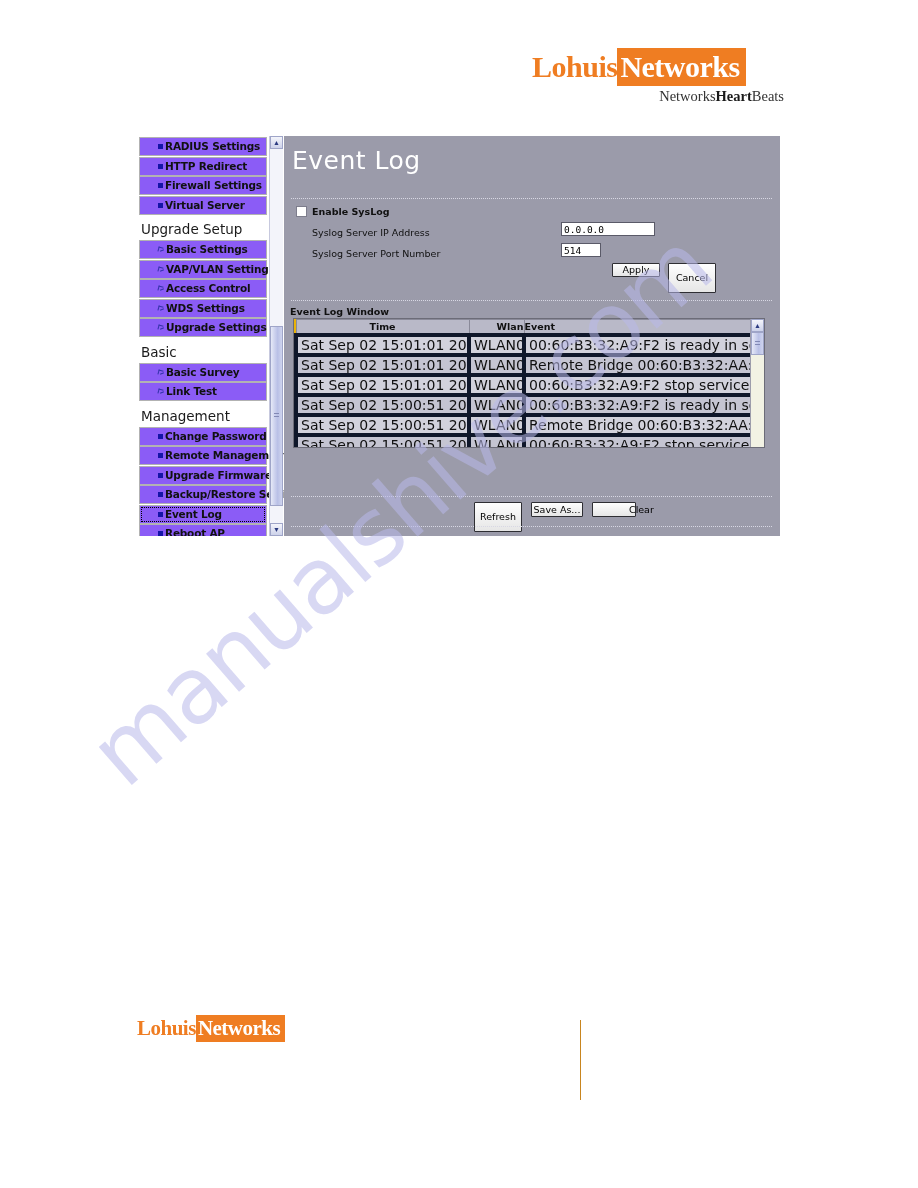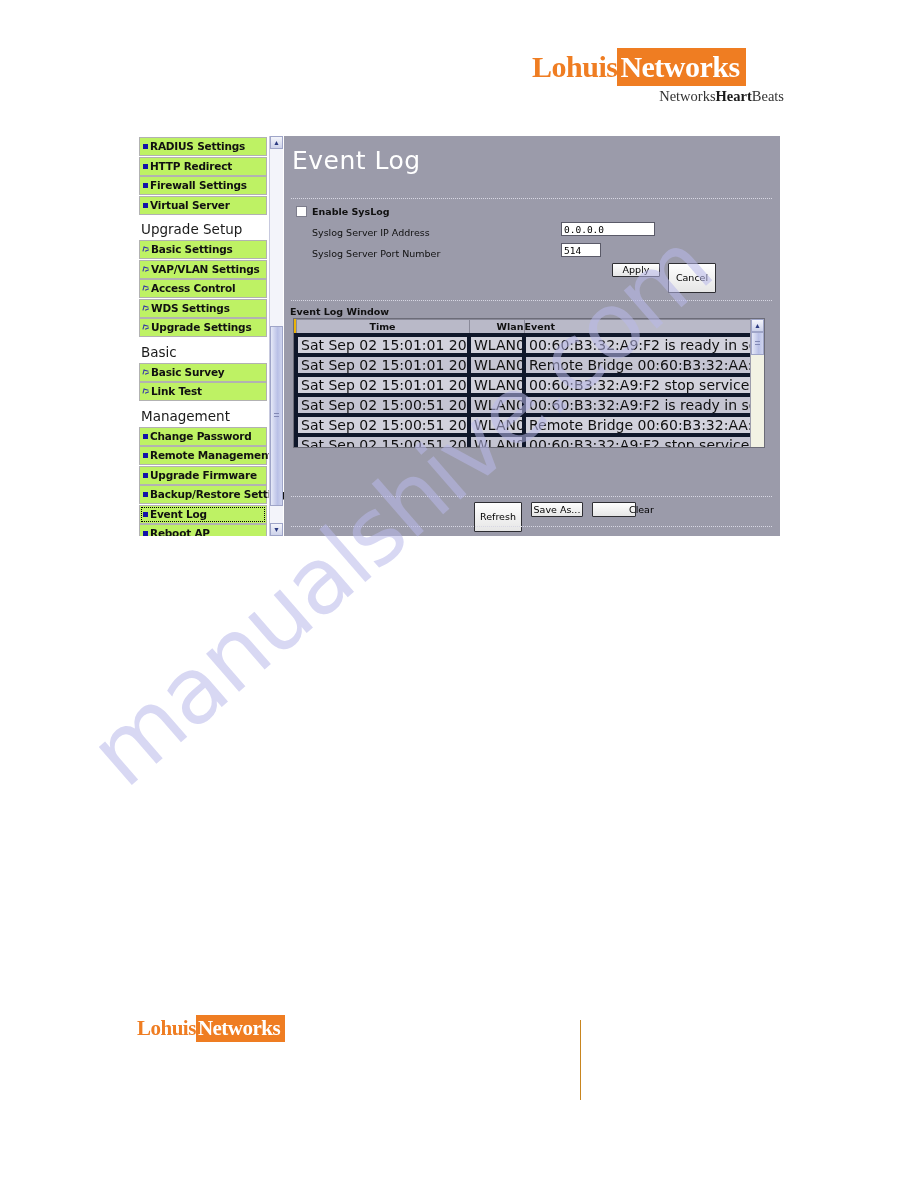--- a/index.html
+++ b/index.html
@@ -136,23 +136,23 @@
     padding: 1px 2px 0 2px;
   }
   .nav-item {
     position: relative;
     display: block;
     box-sizing: border-box;
     width: 128px;
     height: 19px;
     margin: 0 0 0.5px 1px;
     border: 1px solid #b2b2b2;
-    background: #bef264;
+    background: #8b5cf6;
     line-height: 17px;
-    padding-left: 3px;
+    padding-left: 18px;
     font-size: 10.5px;
     font-weight: bold;
     color: #111111;
     white-space: nowrap;
     font-family: "DejaVu Sans", sans-serif;
     letter-spacing: -0.2px;
   }
   .nav-item.selected {
     outline: 1px dotted #000;
     outline-offset: -3px;

